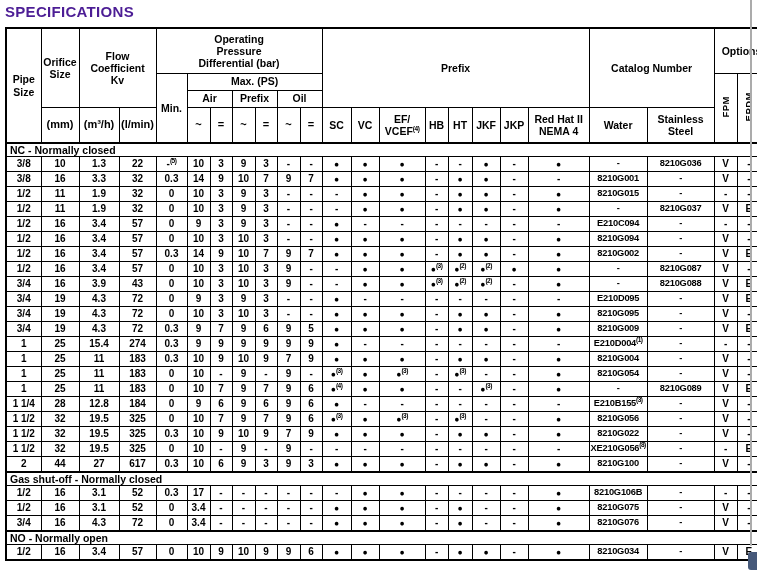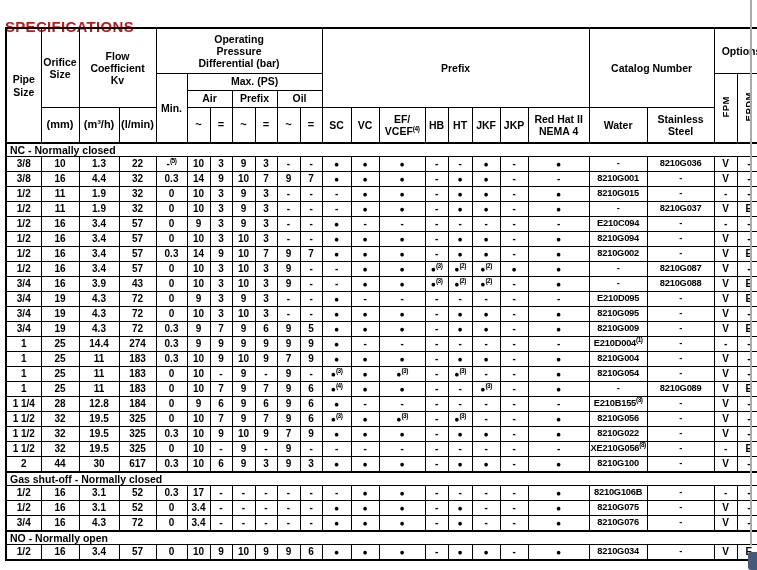--- a/index.html
+++ b/index.html
@@ -1,19 +1,19 @@
 <!DOCTYPE html>
 <html><head>
 <meta charset="utf-8">
 <style>
   html,body{margin:0;padding:0}
   body{width:757px;height:570px;overflow:hidden;background:#fff;position:relative;
        font-family:"Liberation Sans",sans-serif}
-  .title{position:absolute;top:18px;left:5px;font:bold 15px "Liberation Sans",sans-serif;
-         letter-spacing:.3px;color:#b91c1c;white-space:nowrap}
+  .title{position:absolute;top:3px;left:5px;font:bold 15px "Liberation Sans",sans-serif;
+         letter-spacing:.3px;color:#4c1d95;white-space:nowrap}
   .tbl-wrap{position:absolute;top:27px;left:5px}
   table{border-collapse:collapse;table-layout:fixed;width:755px;border:2px solid #000}
   th,td{border:1px solid #000;padding:0;text-align:center;vertical-align:middle;
         font-family:"Liberation Sans",sans-serif;font-weight:bold;color:#000;overflow:hidden}
   thead th{font-size:10.5px;line-height:1.15}
   tr.hr1{height:45px} tr.hr2{height:17px} tr.hr3{height:17px} tr.hr4{height:36px}
   th.options-h{text-align:left;padding-left:7px;white-space:nowrap}
   .vtext{display:inline-block;writing-mode:vertical-rl;transform:rotate(180deg);
          font-size:9.5px;letter-spacing:.5px;line-height:1}
   th.sym{font-size:11px}
@@ -129,21 +129,21 @@
           <td>-</td>
           <td class="dot">●</td>
           <td>-</td>
           <td>8210G036</td>
           <td>V</td>
           <td>-</td>
         </tr>
         <tr>
           <td>3/8</td>
           <td>16</td>
-          <td>4.4</td>
+          <td>3.3</td>
           <td>32</td>
           <td>0.3</td>
           <td>14</td>
           <td>9</td>
           <td>10</td>
           <td>7</td>
           <td>9</td>
           <td>7</td>
           <td class="dot">●</td>
           <td class="dot">●</td>
@@ -404,21 +404,21 @@
           <td>-</td>
           <td class="dot">●</td>
           <td>8210G009</td>
           <td>-</td>
           <td>V</td>
           <td>E</td>
         </tr>
         <tr>
           <td>1</td>
           <td>25</td>
-          <td>14.4</td>
+          <td>15.4</td>
           <td>274</td>
           <td>0.3</td>
           <td>9</td>
           <td>9</td>
           <td>9</td>
           <td>9</td>
           <td>9</td>
           <td>9</td>
           <td class="dot">●</td>
           <td>-</td>
@@ -604,21 +604,21 @@
           <td>-</td>
           <td>-</td>
           <td>XE210G056<sup>(8)</sup></td>
           <td>-</td>
           <td>-</td>
           <td>E</td>
         </tr>
         <tr>
           <td>2</td>
           <td>44</td>
-          <td>30</td>
+          <td>27</td>
           <td>617</td>
           <td>0.3</td>
           <td>10</td>
           <td>6</td>
           <td>9</td>
           <td>3</td>
           <td>9</td>
           <td>3</td>
           <td class="dot">●</td>
           <td class="dot">●</td>

